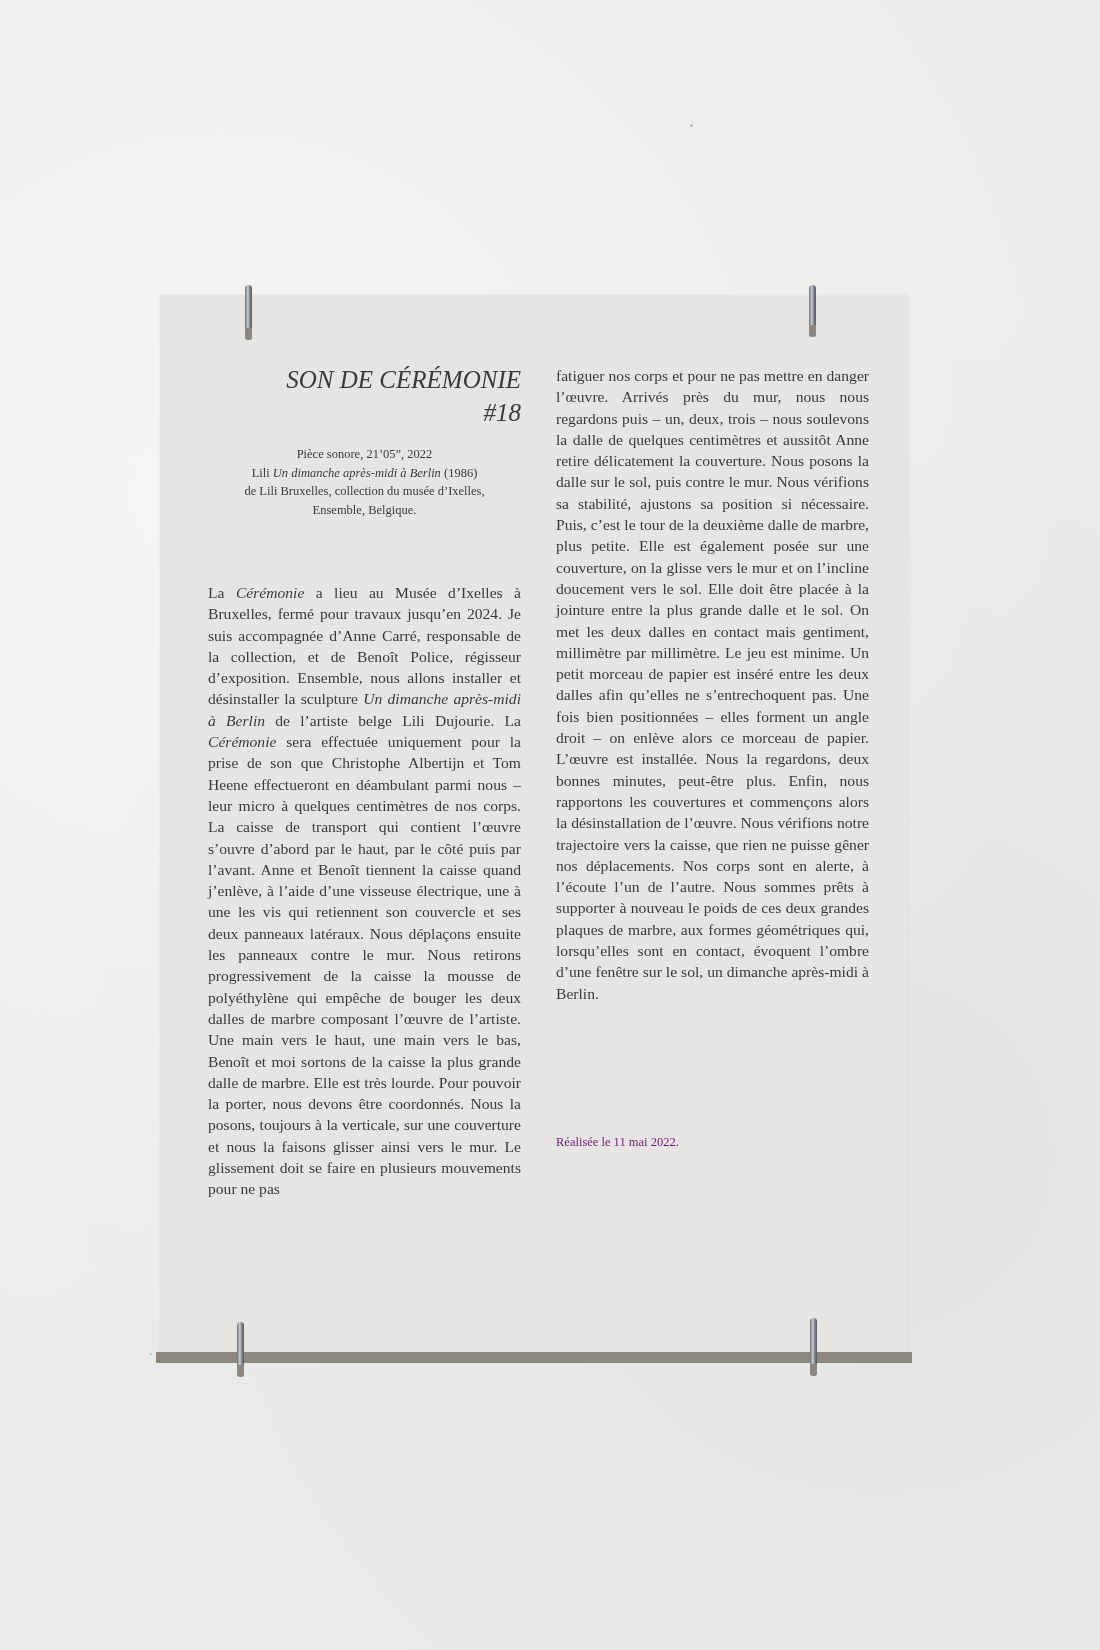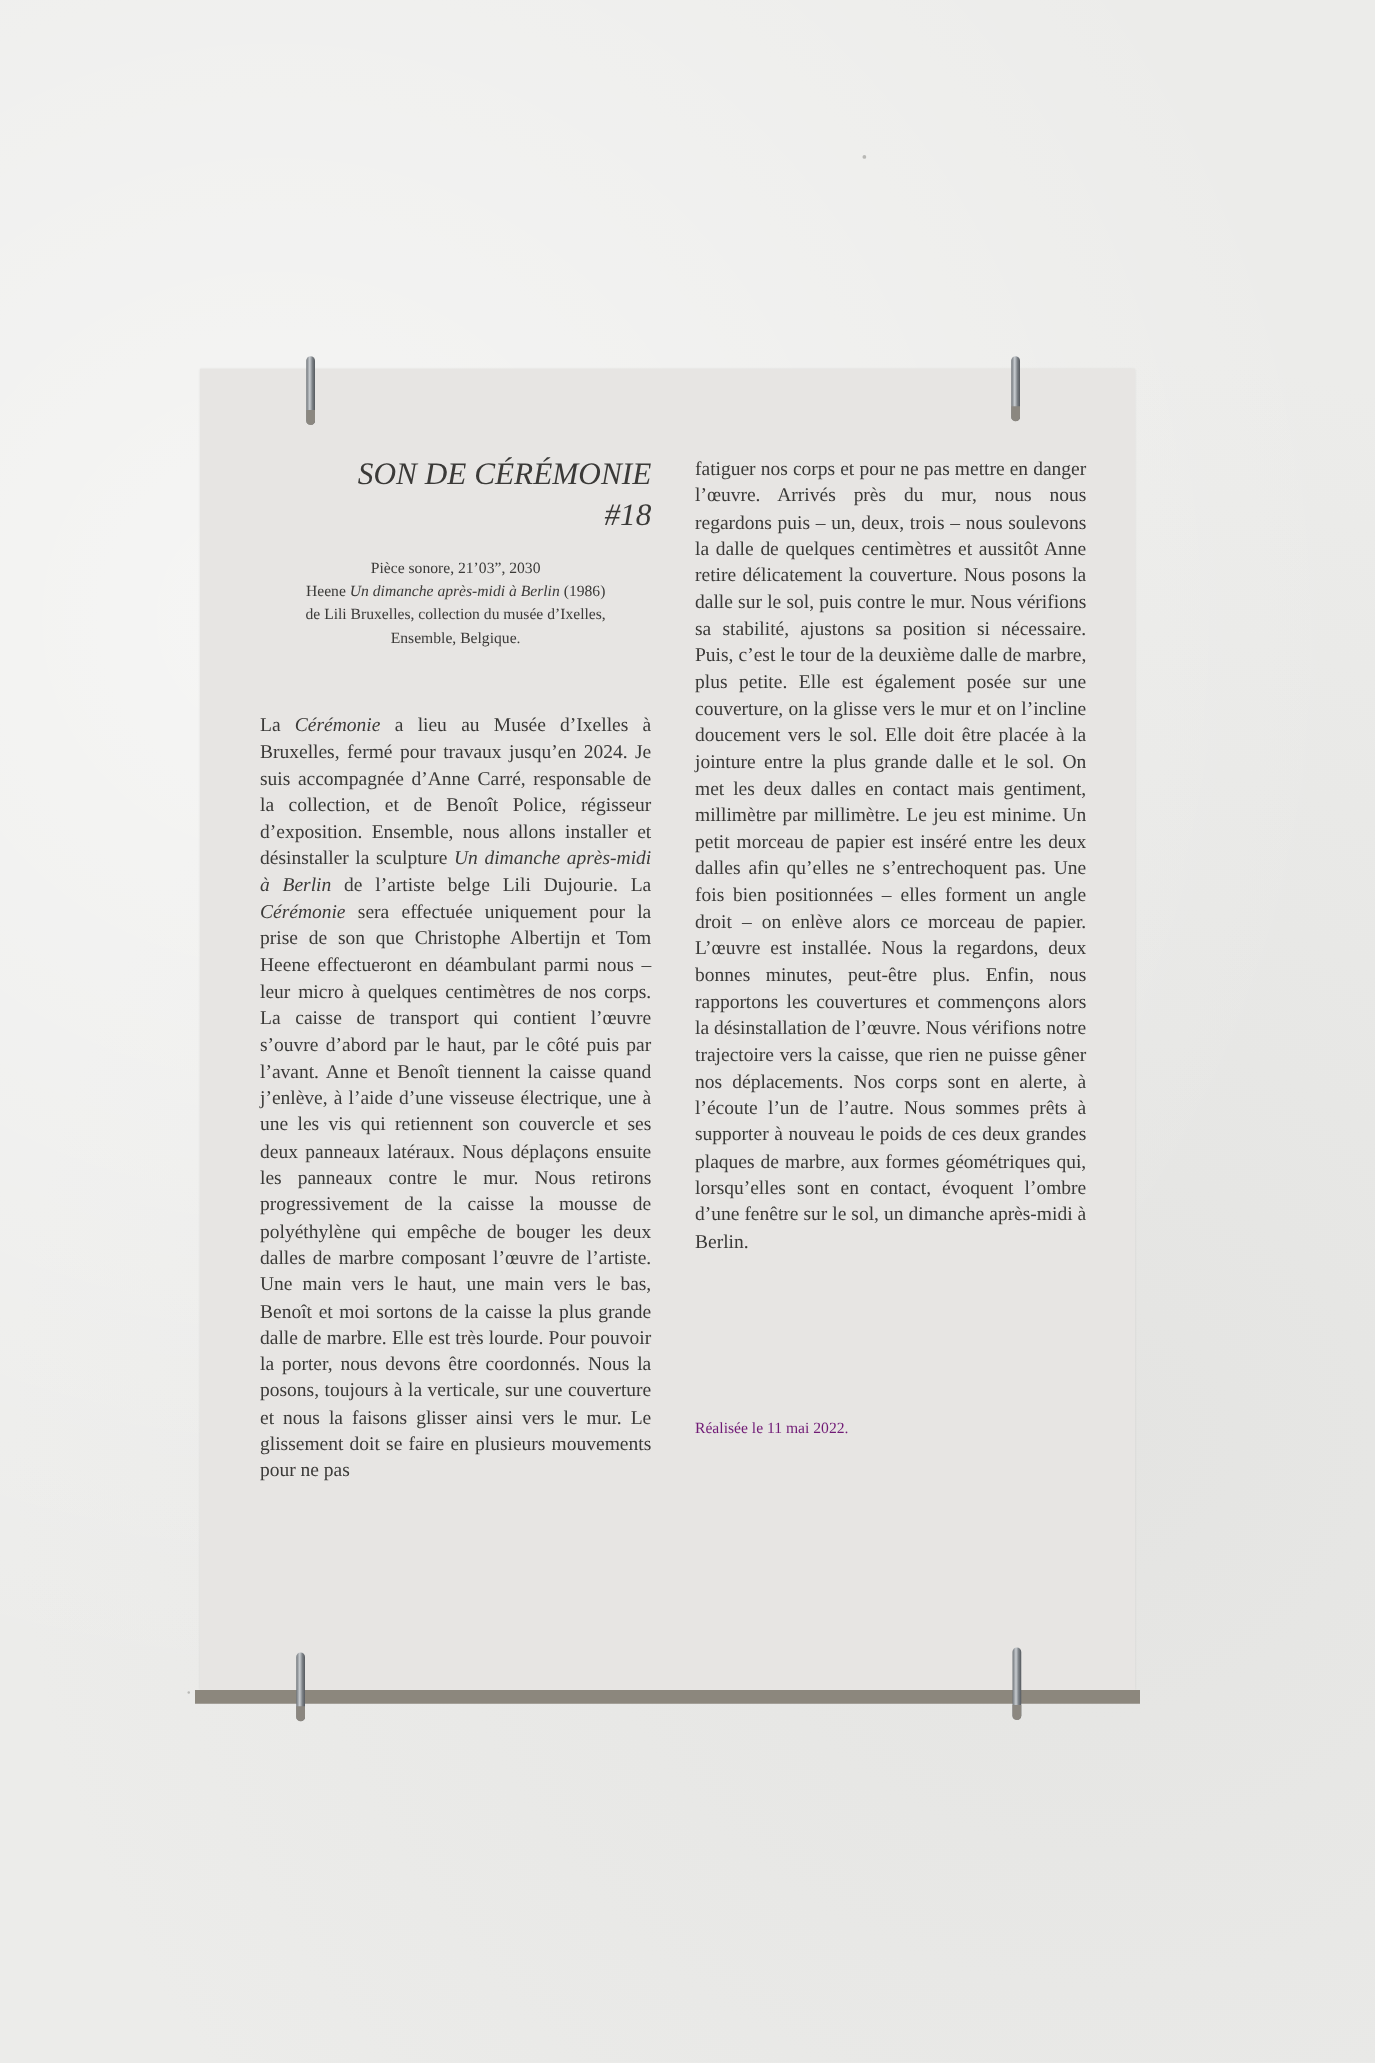--- a/index.html
+++ b/index.html
@@ -26,21 +26,21 @@
     background: linear-gradient(90deg, #6e7378 0%, #c9cdd1 40%, #7c8186 70%, #55595e 100%);
   }
   .pin::after {
     content: ""; position: absolute; left: 0; right: 0; bottom: 0; height: 12px;
     border-radius: 0 0 4px 4px; background: #8b8780;
   }
   .col {
     position: absolute; color: #3b3a38;
     font-size: 15.6px; line-height: 21.3px; text-align: justify;
   }
-  .col-left { left: 208px; top: 570px; width: 313px; }
+  .col-left { left: 208px; top: 582px; width: 313px; }
   .col-right { left: 556px; top: 365px; width: 313px; }
   .title {
     position: absolute; left: 208px; top: 363px; width: 313px; text-align: right;
     color: #3b3a38; font-style: italic; font-size: 25px; line-height: 33px; font-weight: normal;
   }
   .subtitle {
     position: absolute; left: 208px; top: 445px; width: 313px; text-align: center;
     color: #3b3a38; font-size: 12.5px; line-height: 18.5px;
   }
   .date {
@@ -63,22 +63,22 @@
 <div class="pin" style="left:809px;top:285px;height:52px;"></div>
 <div class="pin" style="left:237px;top:1322px;height:55px;"></div>
 <div class="pin" style="left:810px;top:1318px;height:58px;"></div>
 
 <h1 class="title" style="margin:0;">
   <span>SON DE CÉRÉMONIE</span><br>
   <span>#18</span>
 </h1>
 
 <div class="subtitle">
-  <span>Pièce sonore, 21’03”, 2030</span><br>
-  <span>Heene </span><em>Un dimanche après-midi à Berlin</em><span> (1986)</span><br>
+  <span>Pièce sonore, 21’05”, 2022</span><br>
+  <span>Lili </span><em>Un dimanche après-midi à Berlin</em><span> (1986)</span><br>
   <span>de Lili Bruxelles, collection du musée d’Ixelles,</span><br>
   <span>Ensemble, Belgique.</span>
 </div>
 
 <div class="col col-left">
   <p><span>La </span><em>Cérémonie</em><span> a lieu au Musée d’Ixelles à Bruxelles, fermé pour travaux jusqu’en 2024. Je suis accompagnée d’Anne Carré, responsable de la collection, et de Benoît Police, régisseur d’exposition. Ensemble, nous allons installer et désinstaller la sculpture </span><em>Un dimanche après-midi à Berlin</em><span> de l’artiste belge Lili Dujourie. La </span><em>Cérémonie</em><span> sera effectuée uniquement pour la prise de son que Christophe Albertijn et Tom Heene effectueront en déambulant parmi nous – leur micro à quelques centimètres de nos corps. La caisse de transport qui contient l’œuvre s’ouvre d’abord par le haut, par le côté puis par l’avant. Anne et Benoît tiennent la caisse quand j’enlève, à l’aide d’une visseuse électrique, une à une les vis qui retiennent son couvercle et ses deux panneaux latéraux. Nous déplaçons ensuite les panneaux contre le mur. Nous retirons progressivement de la caisse la mousse de polyéthylène qui empêche de bouger les deux dalles de marbre composant l’œuvre de l’artiste. Une main vers le haut, une main vers le bas, Benoît et moi sortons de la caisse la plus grande dalle de marbre. Elle est très lourde. Pour pouvoir la porter, nous devons être coordonnés. Nous la posons, toujours à la verticale, sur une couverture et nous la faisons glisser ainsi vers le mur. Le glissement doit se faire en plusieurs mouvements pour ne pas</span></p>
 </div>
 
 <div class="col col-right">
   <p>fatiguer nos corps et pour ne pas mettre en danger l’œuvre. Arrivés près du mur, nous nous regardons puis – un, deux, trois – nous soulevons la dalle de quelques centimètres et aussitôt Anne retire délicatement la couverture. Nous posons la dalle sur le sol, puis contre le mur. Nous vérifions sa stabilité, ajustons sa position si nécessaire. Puis, c’est le tour de la deuxième dalle de marbre, plus petite. Elle est également posée sur une couverture, on la glisse vers le mur et on l’incline doucement vers le sol. Elle doit être placée à la jointure entre la plus grande dalle et le sol. On met les deux dalles en contact mais gentiment, millimètre par millimètre. Le jeu est minime. Un petit morceau de papier est inséré entre les deux dalles afin qu’elles ne s’entrechoquent pas. Une fois bien positionnées – elles forment un angle droit – on enlève alors ce morceau de papier. L’œuvre est installée. Nous la regardons, deux bonnes minutes, peut-être plus. Enfin, nous rapportons les couvertures et commençons alors la désinstallation de l’œuvre. Nous vérifions notre trajectoire vers la caisse, que rien ne puisse gêner nos déplacements. Nos corps sont en alerte, à l’écoute l’un de l’autre. Nous sommes prêts à supporter à nouveau le poids de ces deux grandes plaques de marbre, aux formes géométriques qui, lorsqu’elles sont en contact, évoquent l’ombre d’une fenêtre sur le sol, un dimanche après-midi à Berlin.</p>

